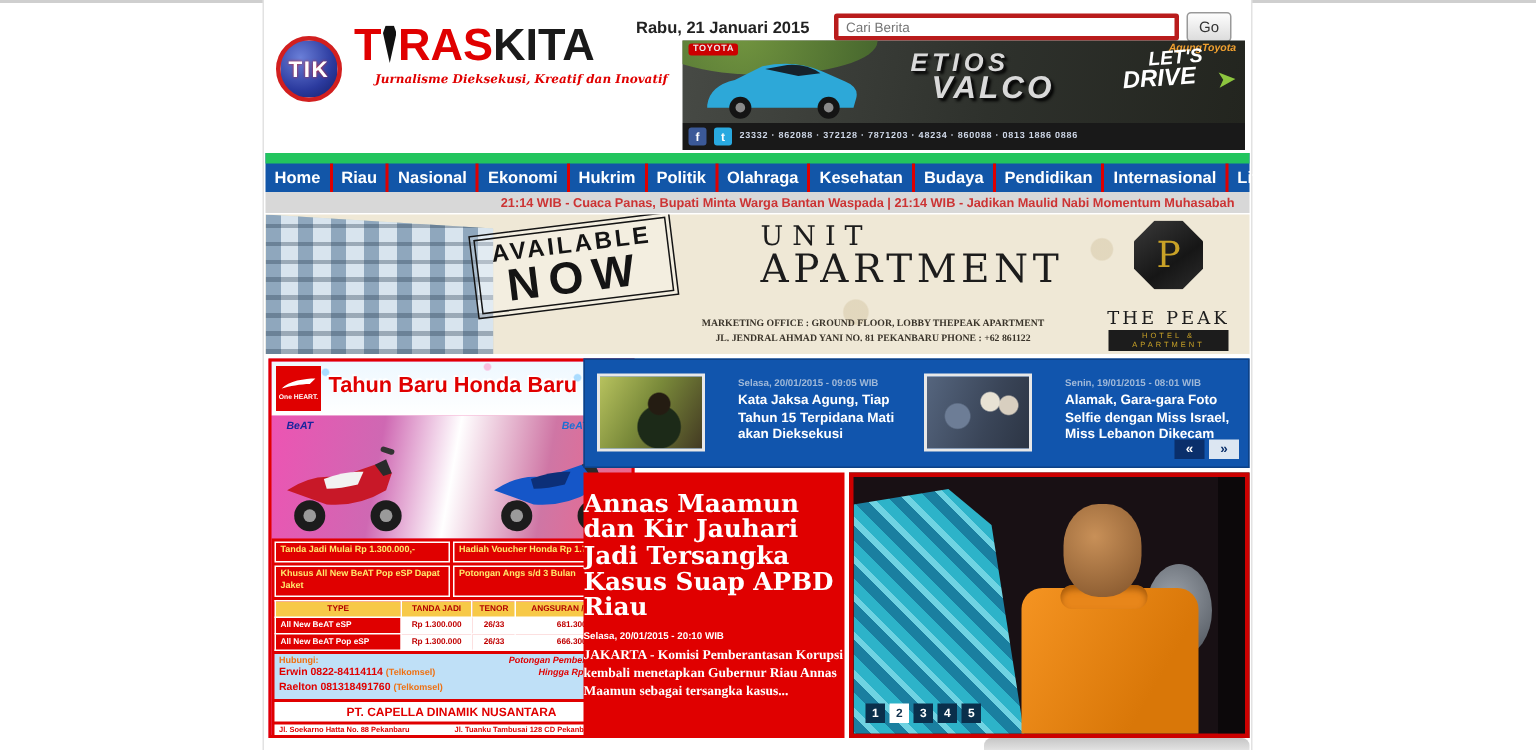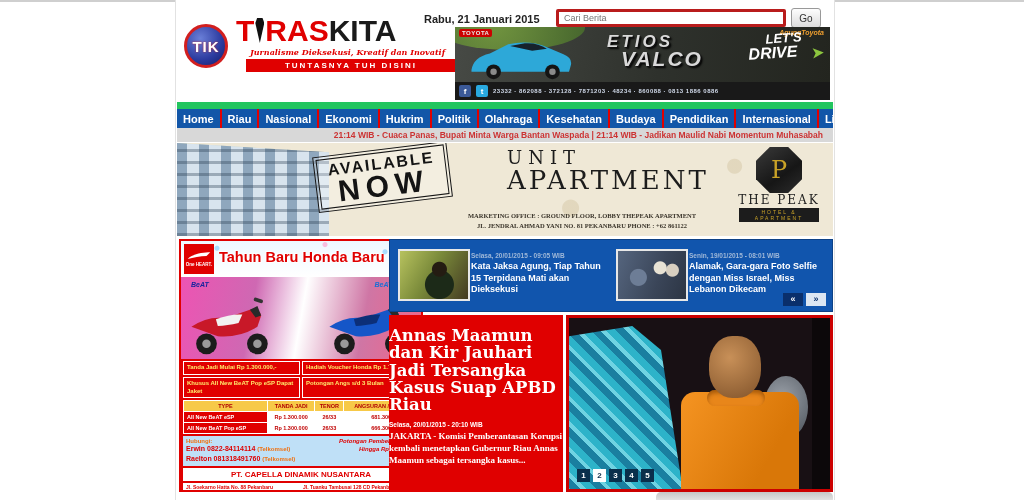--- a/index.html
+++ b/index.html
@@ -99,21 +99,21 @@
   .apt-title .t2 { font-size:26px; letter-spacing:3px; display:block; }
   .apt-addr { position:absolute; left:240px; top:68px; width:330px; text-align:center;
     font-family:"Liberation Serif", serif; font-weight:bold; color:#3a342a; font-size:6.5px;
     line-height:1.5; }
   .peak { position:absolute; right:8px; top:4px; width:92px; text-align:center; }
   .peak-oct { width:46px; height:46px; margin:0 auto;
     background:linear-gradient(145deg,#3a3a3a,#161616 60%,#2c2c2c);
     clip-path:polygon(30% 0, 70% 0, 100% 30%, 100% 70%, 70% 100%, 30% 100%, 0 70%, 0 30%);
     color:#c9a227; font-family:"DejaVu Serif", serif; font-size:24px; line-height:46px; }
   .peak-name { font-family:"DejaVu Serif", serif; font-size:12px; letter-spacing:2px; color:#1c1c1c;
-    margin-top:0; }
+    margin-top:12px; }
   .peak-sub { background:#1c1c1c; color:#c9a227; font-size:5px; letter-spacing:2px; padding:1px 0;
     width:80px; margin:1px auto 0; }
 
   
   .honda { position:absolute; left:3px; top:239px; width:244px; height:253px;
     border:2px solid #e00000; background:#ec4899; overflow:hidden; cursor:pointer; }
   .h-top { position:relative; height:36px;
     background:
       radial-gradient(circle at 15% 20%, rgba(120,200,255,.6) 0 2px, transparent 3px),
       radial-gradient(circle at 60% 10%, rgba(255,150,200,.6) 0 2px, transparent 3px),
@@ -149,21 +149,21 @@
   .h-promo { text-align:right; color:#e00000; font-size:6px; font-weight:bold; font-style:italic;
     line-height:1.3; }
   .h-company { background:#fff; color:#e00000; font-size:8px; font-weight:bold; text-align:center;
     padding:2px 0; margin-bottom:2px; }
   .h-addr { background:#fff; display:flex; gap:4px; padding:1px 3px 3px; }
   .h-addr div { flex:1; color:#e00000; font-size:5px; font-weight:bold; line-height:1.4; }
 
   
   .strip { position:absolute; left:213px; top:239px; width:444px; height:73px; background:#1155ad;
     border:1px solid #0d4186; display:flex; padding:9px 8px; gap:10px; }
-  .s-card { display:flex; gap:1px; width:50%; cursor:pointer; }
+  .s-card { display:flex; gap:22px; width:50%; cursor:pointer; }
   .s-thumb { width:72px; height:52px; border:2px solid #e8e8e8; flex:0 0 auto; }
   .s-thumb.t1 { background:
       radial-gradient(circle at 58% 38%, #241c12 0 7px, transparent 8px),
       radial-gradient(circle at 58% 70%, #1c2a18 0 14px, transparent 15px),
       linear-gradient(120deg,#b7c25e,#7a8a3a 45%,#433a22); }
   .s-thumb.t2 { background:
       radial-gradient(circle at 62% 35%, #e8e2d4 0 6px, transparent 7px),
       radial-gradient(circle at 80% 40%, #d8cfc0 0 6px, transparent 7px),
       radial-gradient(circle at 30% 55%, #6d7d96 0 8px, transparent 9px),
       linear-gradient(110deg,#55657e,#3a4558 60%,#2c3544); }
@@ -211,21 +211,20 @@
 
 <div class="topline"></div>
 
 <div class="container">
 
   <div class="logo-block">
     <div class="tik-circle">TIK</div>
     <div class="logo-main">
       <div class="logo-name"><span class="red">T</span><span class="pen-nib"></span><span class="red">RAS</span><span class="dark">KITA</span></div>
       <div class="logo-script">Jurnalisme Dieksekusi, Kreatif dan Inovatif</div>
-      <div class="logo-bar">TUNTASNYA TUH DISINI</div>
     </div>
   </div>
 
   <div class="hdr-date">Rabu, 21 Januari 2015</div>
   <input class="hdr-search" placeholder="Cari Berita" style="">
   <button class="hdr-go">Go</button>
 
   <div class="banner">
     <div class="b-main">
       <div class="b-hill"></div>

